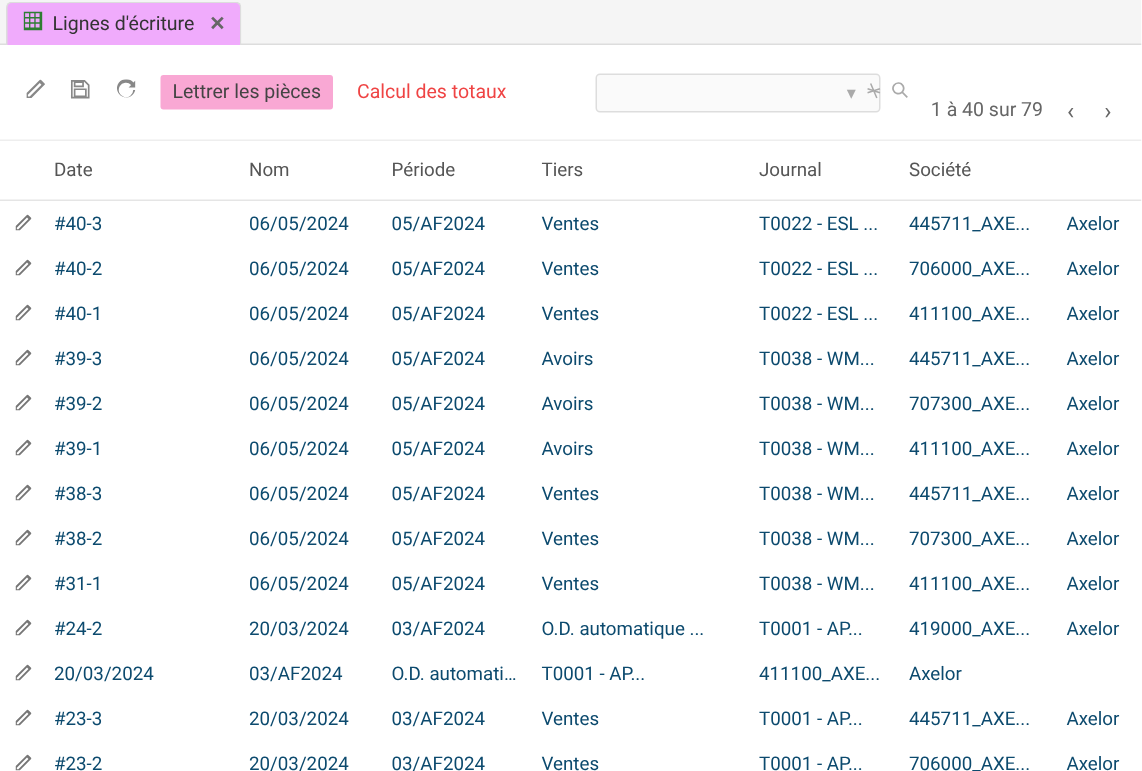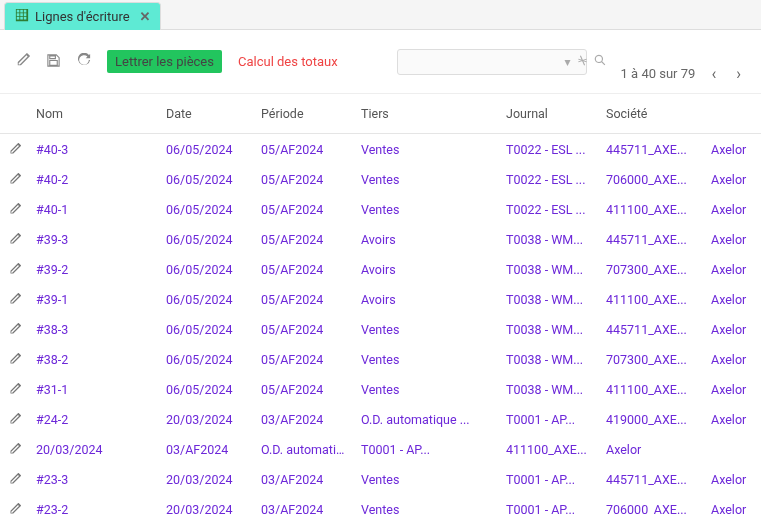--- a/index.html
+++ b/index.html
@@ -16,21 +16,21 @@
     display: flex;
     background: #f5f5f5;
     border-bottom: 1px solid #ddd;
     height: 30px;
     align-items: flex-end;
   }
   .tab {
     display: flex;
     align-items: center;
     gap: 6px;
-    background: #5eead4;
+    background: #f0abfc;
     border: 1px solid #ddd;
     border-bottom: none;
     border-radius: 4px 4px 0 0;
     padding: 5px 10px;
     margin-left: 4px;
     font-size: 13px;
     color: #333;
     position: relative;
     top: 1px;
   }
@@ -38,21 +38,21 @@
 
   .toolbar {
     display: flex;
     align-items: center;
     gap: 16px;
     padding: 10px 16px;
     border-bottom: 1px solid #eee;
   }
   .toolbar .icon-btn { color: #777; cursor: pointer; font-size: 14px; }
   .highlight-btn {
-    background: #22c55e;
+    background: #f9a8d4;
     color: #444;
     padding: 4px 8px;
     border-radius: 2px;
     cursor: pointer;
     font-size: 13px;
   }
   .plain-link { color: #ef4444; cursor: pointer; font-size: 13px; }
   .search-box {
     margin-left: auto;
     display: flex;
@@ -88,21 +88,21 @@
   }
   .grid-header > div { padding: 4px 6px; overflow: hidden; text-overflow: ellipsis; white-space: nowrap; }
 
   .grid-body { overflow-y: auto; height: calc(514px - 30px - 47px - 36px); }
   .row {
     display: grid;
     grid-template-columns: 30px 130px 95px 100px 145px 100px 105px 55px;
     align-items: center;
     height: 30px;
     font-size: 12.5px;
-    color: #6d28d9;
+    color: #0c4a6e;
   }
   .row > div { padding: 2px 6px; overflow: hidden; text-overflow: ellipsis; white-space: nowrap; }
   .row-edit { display:flex; align-items:center; justify-content:center; color:#888; cursor:pointer; }
   .row-edit svg { width:12px; height:12px; fill:#777; }
   .tab-grid-ico svg { width:14px; height:14px; fill:#2e7d32; }
   .pencil-svg { width:14px; height:14px; fill:#888; }
   .save-svg { width:15px; height:15px; fill:#888; stroke:#888; }
   .refresh-svg { width:14px; height:14px; fill:#888; }
 </style>
 </head>
@@ -156,22 +156,22 @@
 
   <div class="pager">
     <span>1 à 40 sur 79</span>
     <span class="nav">‹</span>
     <span class="nav">›</span>
   </div>
 </div>
 
 <div class="grid-header">
   <div></div>
+  <div>Date</div>
   <div>Nom</div>
-  <div>Date</div>
   <div>Période</div>
   <div>Tiers</div>
   <div>Journal</div>
   <div>Société</div>
 </div>
 
 <div class="grid-body" id="grid-body">
     <div class="row">
       <div class="row-edit">
         <svg viewBox="0 0 16 16">

